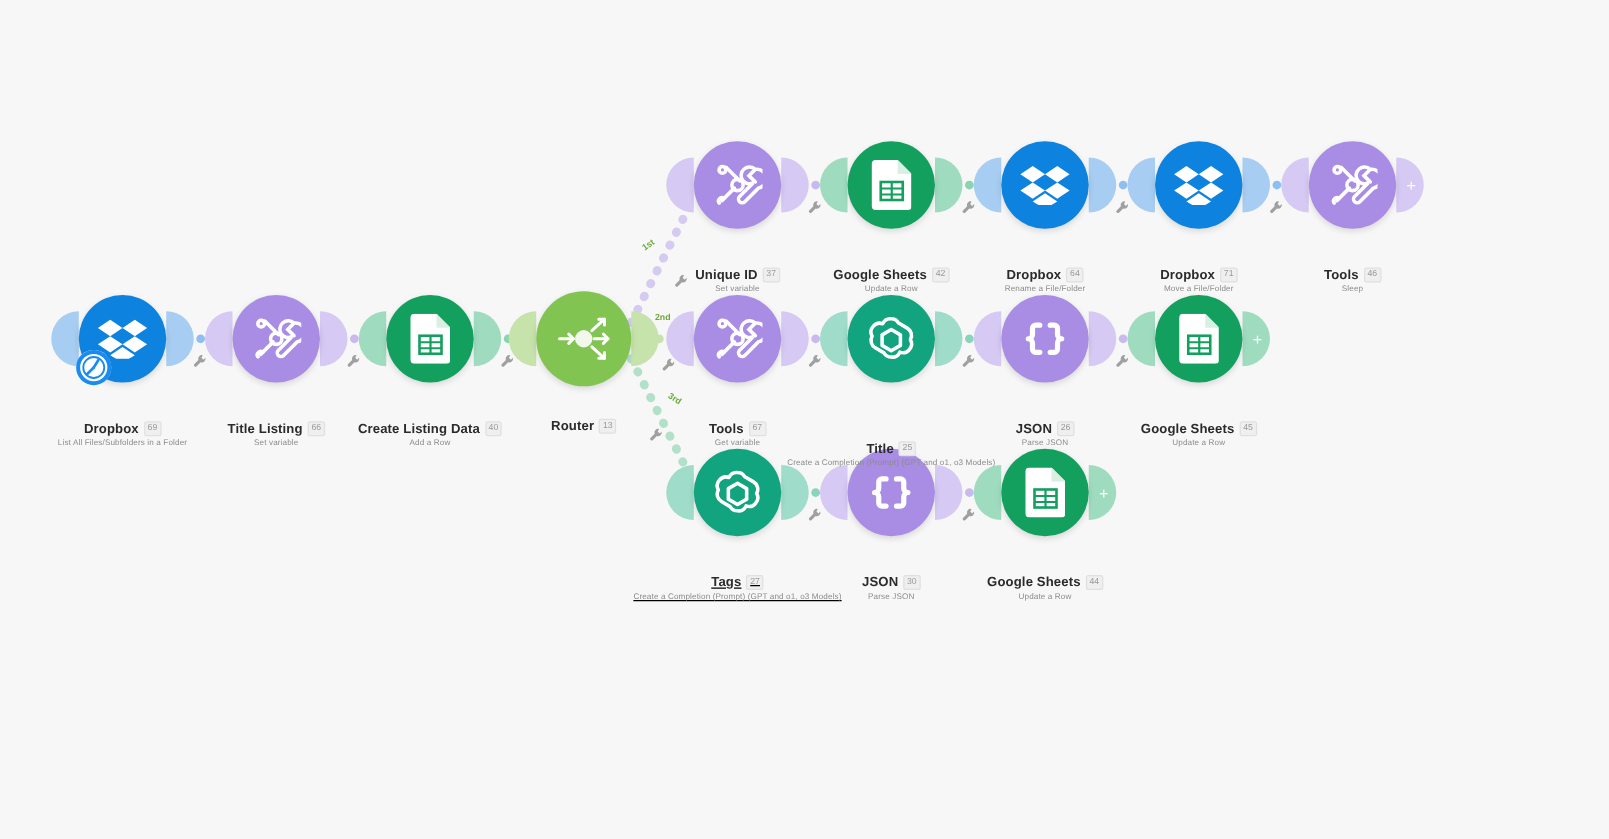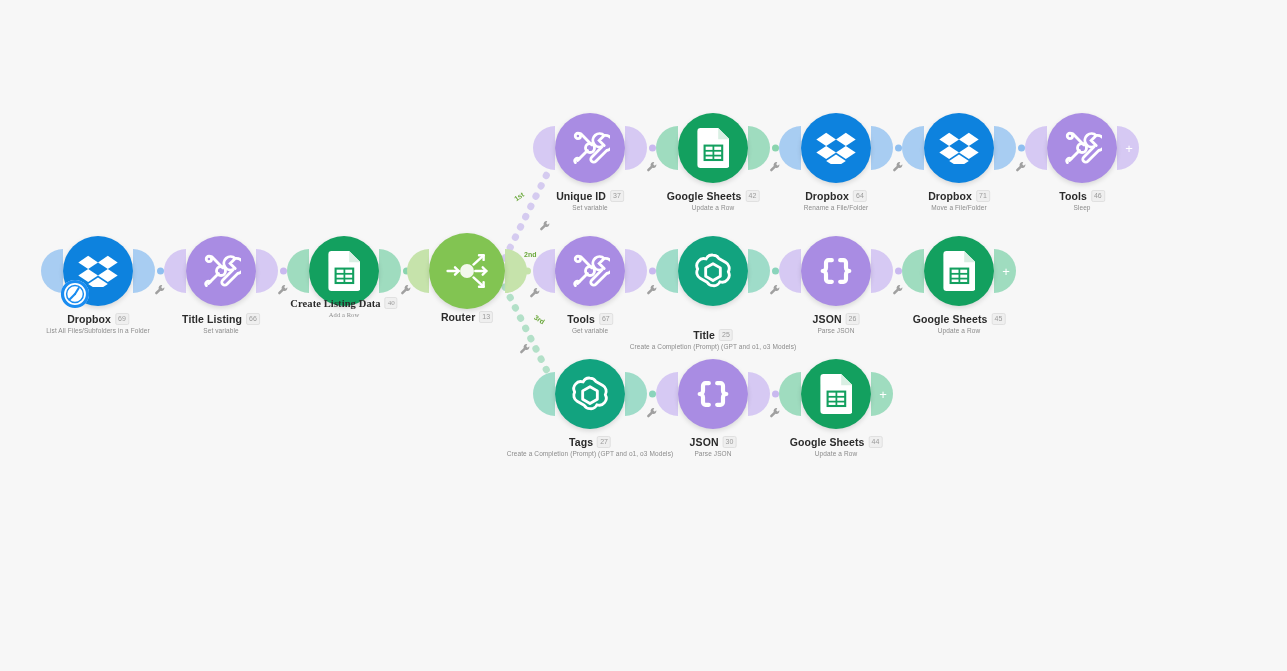--- a/index.html
+++ b/index.html
@@ -91,20 +91,21 @@
     opacity: .62;
   }
 
   
   .label {
     position: absolute;
     transform: translateX(-50%);
     text-align: center;
     white-space: nowrap;
     z-index: 7;
+    margin-top: 24px;
   }
   .label .title-line {
     display: flex;
     align-items: center;
     justify-content: center;
     gap: 4px;
   }
   .label .nm {
     font-size: 10.5px;
     font-weight: bold;
@@ -224,21 +225,21 @@
       <div class="bubble c-sheets">
         <svg width="32.8" height="40" viewBox="0 0 40 50">
       <path d="M4 0 h22 l14 14 v32 a4 4 0 0 1 -4 4 H4 a4 4 0 0 1 -4 -4 V4 a4 4 0 0 1 4 -4 z" fill="#ffffff"></path>
       <path d="M26 0 l14 14 h-14 z" fill="#d9efe3"></path>
       <rect x="9" y="22" width="22" height="18" fill="none" stroke="#13a05f" stroke-width="2.6"></rect>
       <line x1="9" y1="28.5" x2="31" y2="28.5" stroke="#13a05f" stroke-width="2.2"></line>
       <line x1="9" y1="34.5" x2="31" y2="34.5" stroke="#13a05f" stroke-width="2.2"></line>
       <line x1="20" y1="22" x2="20" y2="40" stroke="#13a05f" stroke-width="2.2"></line>
       </svg>
       </div>
-      <div class="label" style="left: 0px; top: 26px; font-family: Liberation Serif, serif;">
+      <div class="label" style="left: 0px; top: 42px;">
         <div class="title-line">
           <span class="nm">Create Listing Data</span>
           <span class="badge">40</span>
         </div>
         <div class="sub">Add a Row</div>
       </div>
     </div>
     <div class="node" style="left: 467px; top: 271px;">
       <div class="cap left cap-router big"></div>
       <div class="cap right cap-router big"></div>
@@ -463,21 +464,21 @@
       <div class="cap right cap-openai"></div>
       <div class="bubble c-openai">
         <svg width="44" height="44" viewBox="0 0 48 48">
       <path fill="none" stroke="#ffffff" stroke-width="3.1" stroke-linejoin="round" d="M24 6.6 a7.4 7.4 0 0 1 6.4 3.7 l7.6 4.4 a7.4 7.4 0 0 1 2.7 10.1
            a7.4 7.4 0 0 1 -0.9 8.6 a7.4 7.4 0 0 1 -8.3 2.3 a7.4 7.4 0 0 1 -7.5 4.3
            a7.4 7.4 0 0 1 -6.4 -3.7 l-7.6 -4.4 a7.4 7.4 0 0 1 -2.7 -10.1
            a7.4 7.4 0 0 1 0.9 -8.6 a7.4 7.4 0 0 1 8.3 -2.3 a7.4 7.4 0 0 1 7.5 -4.3 z"></path>
       <path fill="none" stroke="#ffffff" stroke-width="3.1" stroke-linejoin="round" d="M24 16 l8 4.6 v9.2 L24 34.4 l-8 -4.6 v-9.2 z"></path>
       </svg>
       </div>
-      <div class="label" style="left: 0px; top: 42px;">
+      <div class="label" style="left: 0px; top: 42px; text-decoration: underline;">
         <div class="title-line">
           <span class="nm">Tags</span>
           <span class="badge">27</span>
         </div>
         <div class="sub">Create a Completion (Prompt) (GPT and o1, o3 Models)</div>
       </div>
     </div>
     <div class="node" style="left: 713px; top: 394px;">
       <div class="cap left cap-tools"></div>
       <div class="cap right cap-tools"></div>

